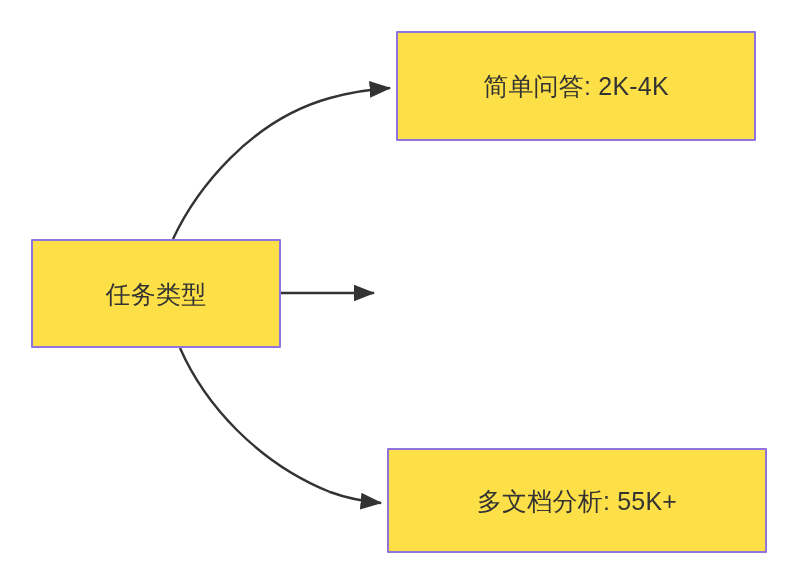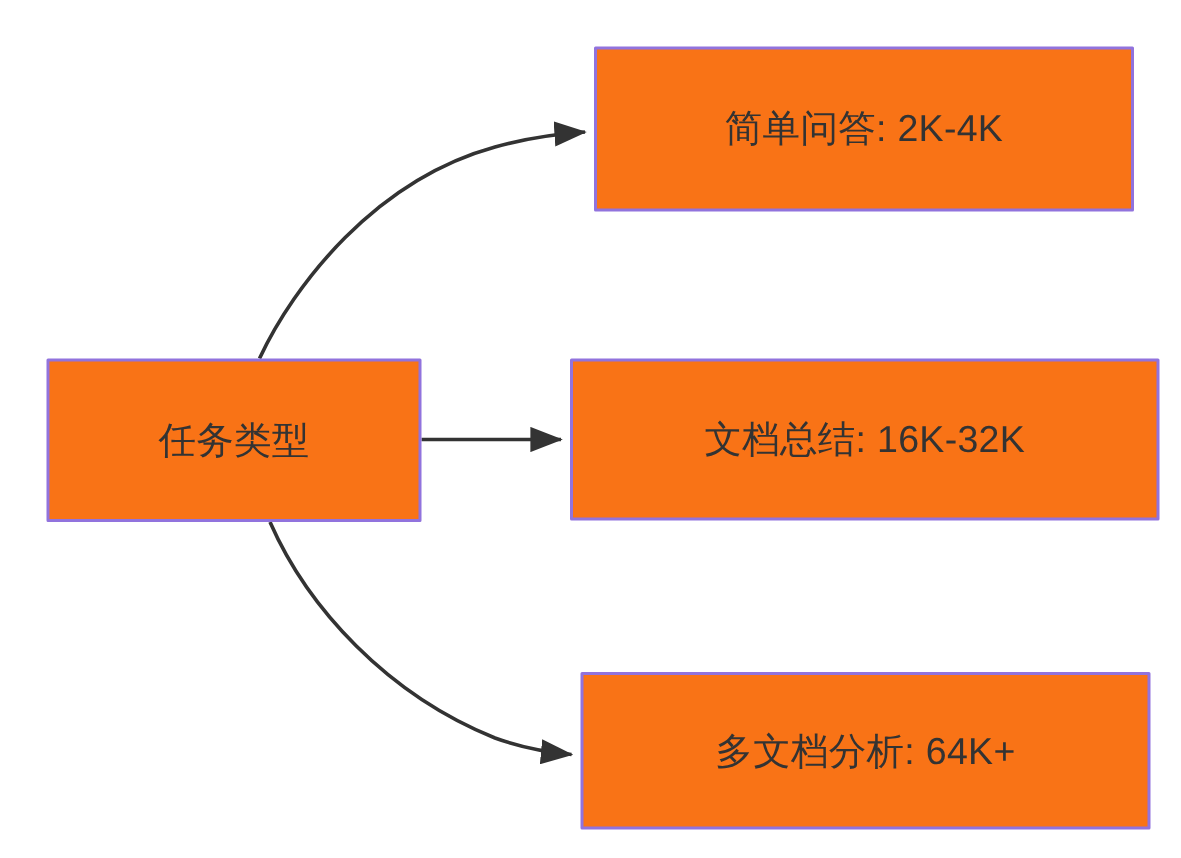--- a/index.html
+++ b/index.html
@@ -25,21 +25,21 @@
     position: absolute;
     left: 0;
     top: 0;
     width: 787px;
     height: 572px;
     pointer-events: none;
   }
   .node {
     position: absolute;
     box-sizing: border-box;
-    background: #f97316;
+    background: #fde047;
     border: 2px solid #9173dd;
     display: flex;
     align-items: center;
     justify-content: center;
     color: #333333;
     border-radius: 1px;
   }
   .node-label {
     font-size: 25px;
     line-height: 1.2;
@@ -93,21 +93,18 @@
   </svg>
 
   <div class="node" id="node-root">
     <span class="node-label">任务类型</span>
   </div>
 
   <div class="node" id="node-simple-qa">
     <span class="node-label">简单问答: 2K-4K</span>
   </div>
 
-  <div class="node" id="node-doc-summary">
-    <span class="node-label">文档总结: 16K-32K</span>
-  </div>
 
   <div class="node" id="node-multi-doc">
-    <span class="node-label">多文档分析: 64K+</span>
+    <span class="node-label">多文档分析: 55K+</span>
   </div>
 
 </div>
 
 </body></html>

